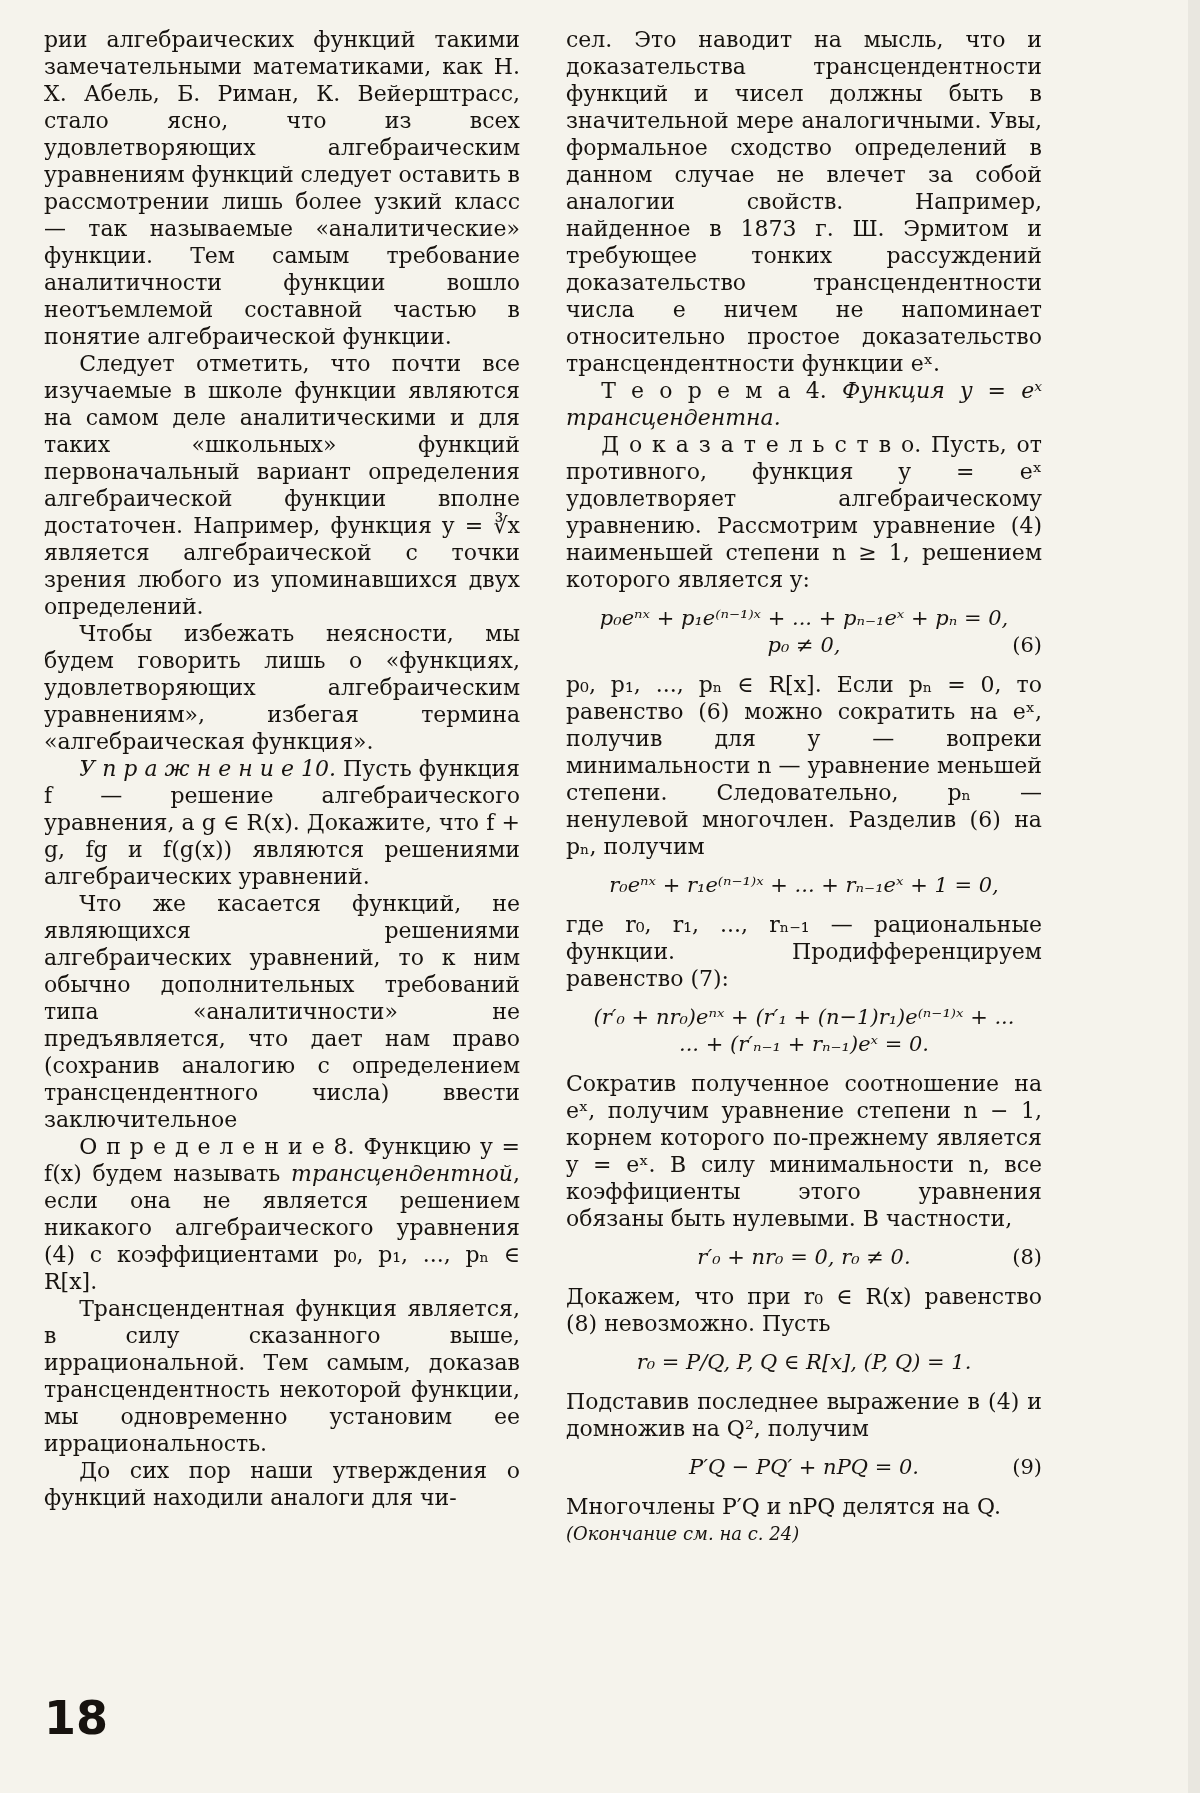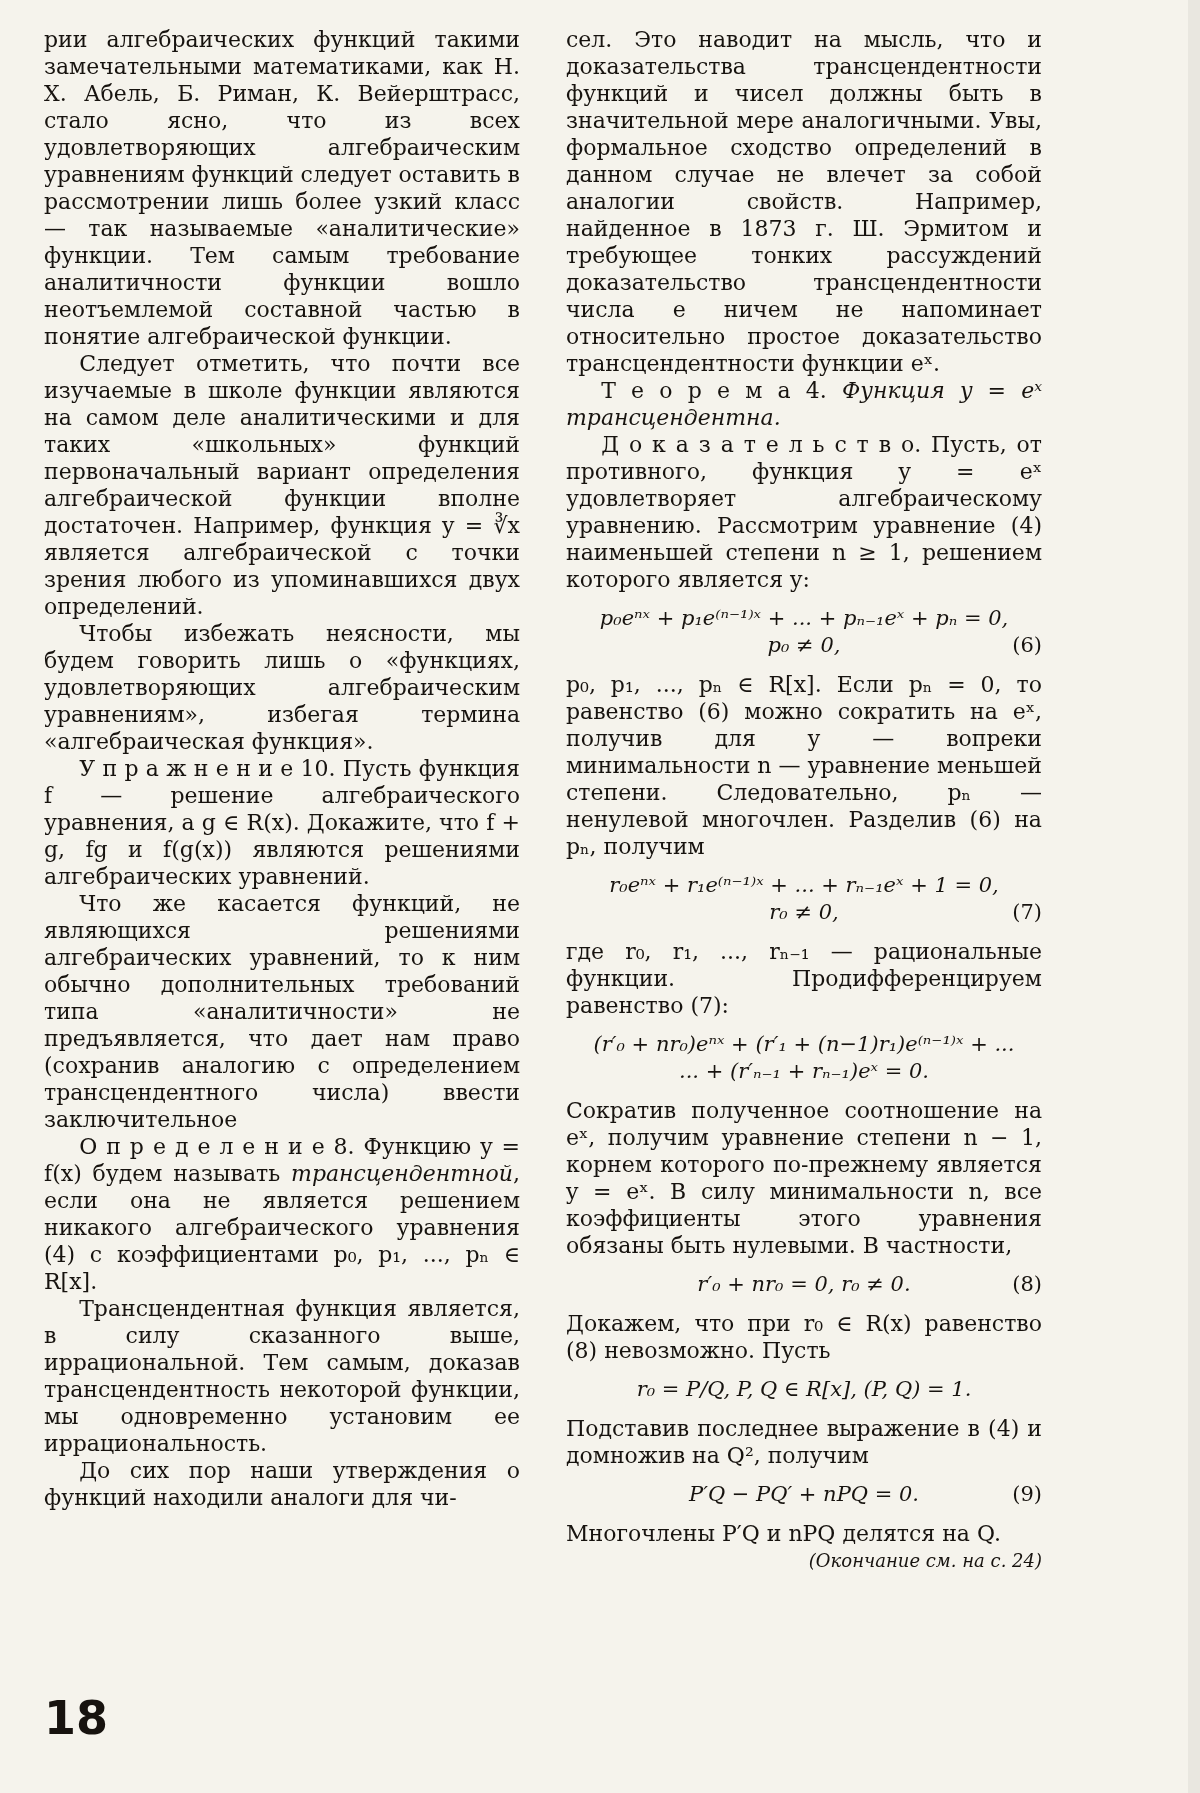--- a/index.html
+++ b/index.html
@@ -24,39 +24,38 @@
     width: 476px;
     flex: 0 0 476px;
     font-size: 22px;
     line-height: 27px;
     text-align: justify;
     hyphens: auto;
   }
   .col p { margin: 0; }
   .ind { text-indent: 1.6em; }
   .noind { text-indent: 0; }
-  .ex-head { }
+  .ex-head { font-style: italic; }
   .def-term { font-style: italic; }
   .thm-body { font-style: italic; }
   .formula {
     position: relative;
     text-align: center;
     text-indent: 0;
     font-style: italic;
     font-size: 21px;
     margin: 12px 0;
   }
   .f-line { position: relative; }
   .tag {
     position: absolute;
     right: 0; top: 0;
     font-style: normal;
   }
   .footer-note {
-    text-align: right;
     font-style: italic;
     font-size: 18px;
     margin-top: 26px;
     text-indent: 0;
   }
   .page-number {
     position: absolute;
     left: 44px;
     bottom: 48px;
     font-family: "DejaVu Sans", "Liberation Sans", sans-serif;
@@ -100,24 +99,20 @@
         <div class="f-line">
           <span>p₀ ≠ 0,</span>
           <span class="tag">(6)</span>
         </div>
       </div>
 
       <p class="noind">p₀, p₁, ..., pₙ ∈ R[x]. Если pₙ = 0, то равенство (6) можно сократить на eˣ, получив для y — вопреки минимальности n — уравнение меньшей степени. Следовательно, pₙ — ненулевой многочлен. Разделив (6) на pₙ, получим</p>
 
       <div class="formula">
         <div class="f-line">r₀eⁿˣ + r₁e⁽ⁿ⁻¹⁾ˣ + ... + rₙ₋₁eˣ + 1 = 0,</div>
-        <div class="f-line">
-          <span>r₀ ≠ 0,</span>
-          <span class="tag">(7)</span>
-        </div>
       </div>
 
       <p class="noind">где r₀, r₁, ..., rₙ₋₁ — рациональные функции. Продифференцируем равенство (7):</p>
 
       <div class="formula">
         <div class="f-line">(r′₀ + nr₀)eⁿˣ + (r′₁ + (n−1)r₁)e⁽ⁿ⁻¹⁾ˣ + ...</div>
         <div class="f-line">... + (r′ₙ₋₁ + rₙ₋₁)eˣ = 0.</div>
       </div>
 
       <p class="noind">Сократив полученное соотношение на eˣ, получим уравнение степени n − 1, корнем которого по-прежнему является y = eˣ. В силу минимальности n, все коэффициенты этого уравнения обязаны быть нулевыми. В частности,</p>

